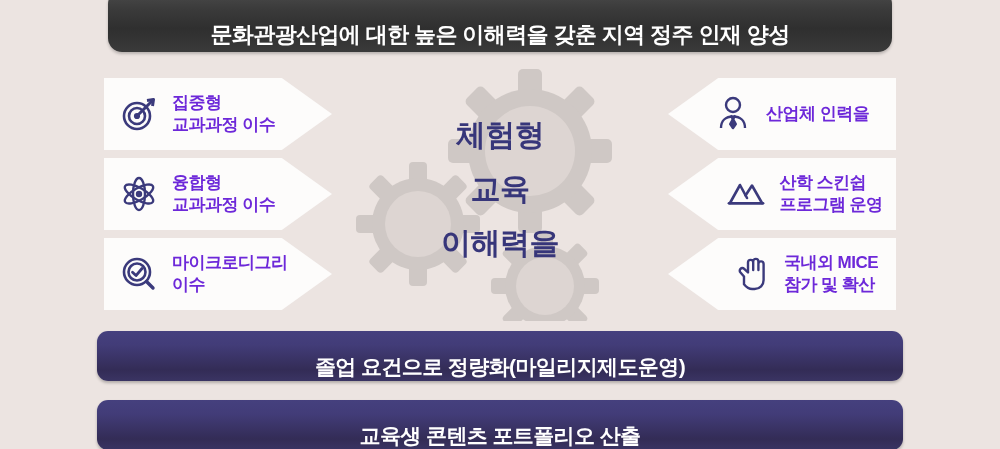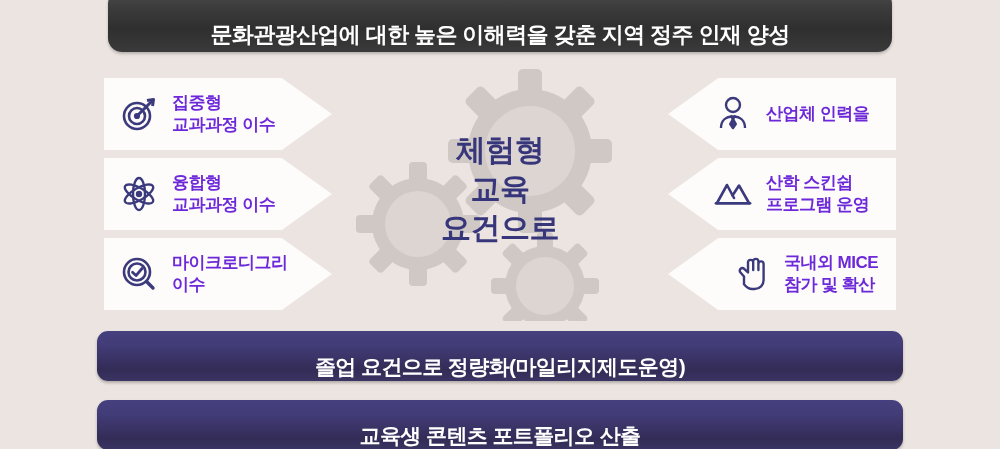--- a/index.html
+++ b/index.html
@@ -62,21 +62,21 @@
   .center-label {
     position: absolute;
     left: 0;
     top: 0;
     width: 290px;
     height: 265px;
     display: flex;
     flex-direction: column;
     align-items: center;
     justify-content: center;
-    gap: 4px;
+    gap: 19px;
   }
   .center-label span {
     color: #37367a;
     font-size: 30px;
     font-weight: bold;
     letter-spacing: -0.5px;
     line-height: 1.17;
     white-space: nowrap;
   }
 
@@ -116,21 +116,21 @@
     font-weight: bold;
     line-height: 1.28;
     letter-spacing: -0.5px;
   }
   .card-text .l2 { display: block; }
 
   .pos-l1 { top: 78px; }
   .pos-l2 { top: 158px; }
   .pos-l3 { top: 238px; }
   .pos-r1 { top: 78px; }
-  .pos-r2 { top: 158px; }
+  .pos-r2 { top: 158px; justify-content: center; }
   .pos-r3 { top: 238px; justify-content: center; }
 
   
   .bottom-bar {
     position: absolute;
     left: 97px;
     width: 806px;
     height: 50px;
     border-radius: 11px;
     background: linear-gradient(180deg, #45407e 0%, #423c78 28%, #332c56 78%, #3a3463 100%);
@@ -210,21 +210,21 @@
             </g>
             <circle cx="0" cy="0" r="40"></circle>
             <circle cx="0" cy="0" r="29" fill="#ddd5d2"></circle>
           </g>
         </g>
       </g>
     </svg>
     <div class="center-label">
       <span>체험형</span>
       <span>교육</span>
-      <span>요건으로</span>
+      <span>이해력을</span>
     </div>
   </div>
 
   <div class="card left pos-l1">
     <div class="card-icon">
       <svg width="40" height="40" viewBox="0 0 40 40" fill="none" stroke="#3b3a7c" stroke-width="2.6">
         <circle cx="18" cy="22" r="13"></circle>
         <circle cx="18" cy="22" r="8"></circle>
         <circle cx="18" cy="22" r="3.1" fill="#3b3a7c" stroke="none"></circle>
         <path d="M18 22 L33 7" stroke-width="3"></path>

